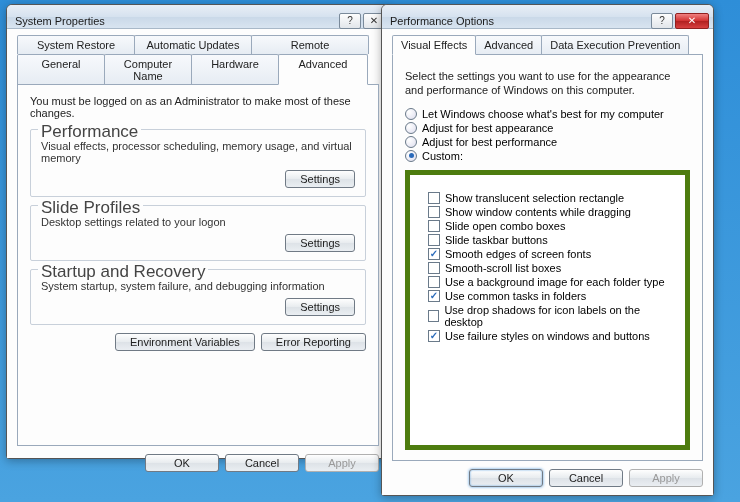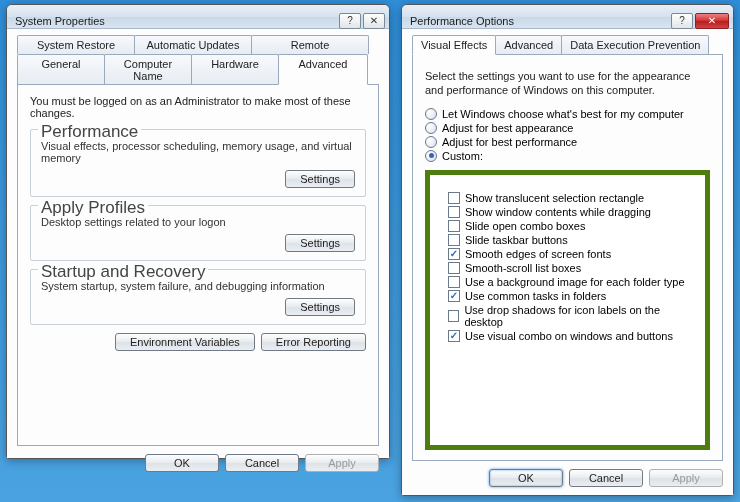--- a/index.html
+++ b/index.html
@@ -13,21 +13,21 @@
   position: relative;
 }
 .dialog {
   position: absolute;
   background: #f0f0f0;
   border: 1px solid #555;
   border-radius: 6px 6px 3px 3px;
   box-shadow: 0 2px 10px rgba(0,0,0,0.3);
 }
 .dialog.left { top: 4px; left: 6px; width: 384px; height: 455px; }
-.dialog.right { top: 4px; left: 401px; width: 333px; height: 492px; }
+.dialog.right { top: 4px; left: 381px; width: 333px; height: 492px; }
 .titlebar {
   height: 24px;
   background: linear-gradient(to bottom, #e8eef6 0%, #d6e2ef 50%, #c9d8e8 51%, #d8e4f0 100%);
   border-bottom: 1px solid #a8b8c8;
   border-radius: 5px 5px 0 0;
   display: flex;
   align-items: center;
   padding: 8px 4px 0 8px;
   gap: 43px;
 }
@@ -181,21 +181,21 @@
 
       <div class="group">
         <div class="group-title">Performance</div>
         <div class="group-text">Visual effects, processor scheduling, memory usage, and virtual memory</div>
         <div class="group-btn-row">
           <div class="btn">Settings</div>
         </div>
       </div>
 
       <div class="group">
-        <div class="group-title">Apply Profiles</div>
+        <div class="group-title">Slide Profiles</div>
         <div class="group-text">Desktop settings related to your logon</div>
         <div class="group-btn-row">
           <div class="btn">Settings</div>
         </div>
       </div>
 
       <div class="group">
         <div class="group-title">Startup and Recovery</div>
         <div class="group-text">System startup, system failure, and debugging information</div>
         <div class="group-btn-row">
@@ -288,21 +288,21 @@
           <div class="check-row">
             <div class="checkbox checked"></div>
             <span>Use common tasks in folders</span>
           </div>
           <div class="check-row">
             <div class="checkbox"></div>
             <span>Use drop shadows for icon labels on the desktop</span>
           </div>
           <div class="check-row">
             <div class="checkbox checked"></div>
-            <span>Use visual combo on windows and buttons</span>
+            <span>Use failure styles on windows and buttons</span>
           </div>
         </div>
     </div>
     <div class="bottom-btns">
       <div class="btn default" style="min-width:74px">OK</div>
       <div class="btn" style="min-width:74px">Cancel</div>
       <div class="btn disabled" style="min-width:74px">Apply</div>
     </div>
   </div>
 </div>

